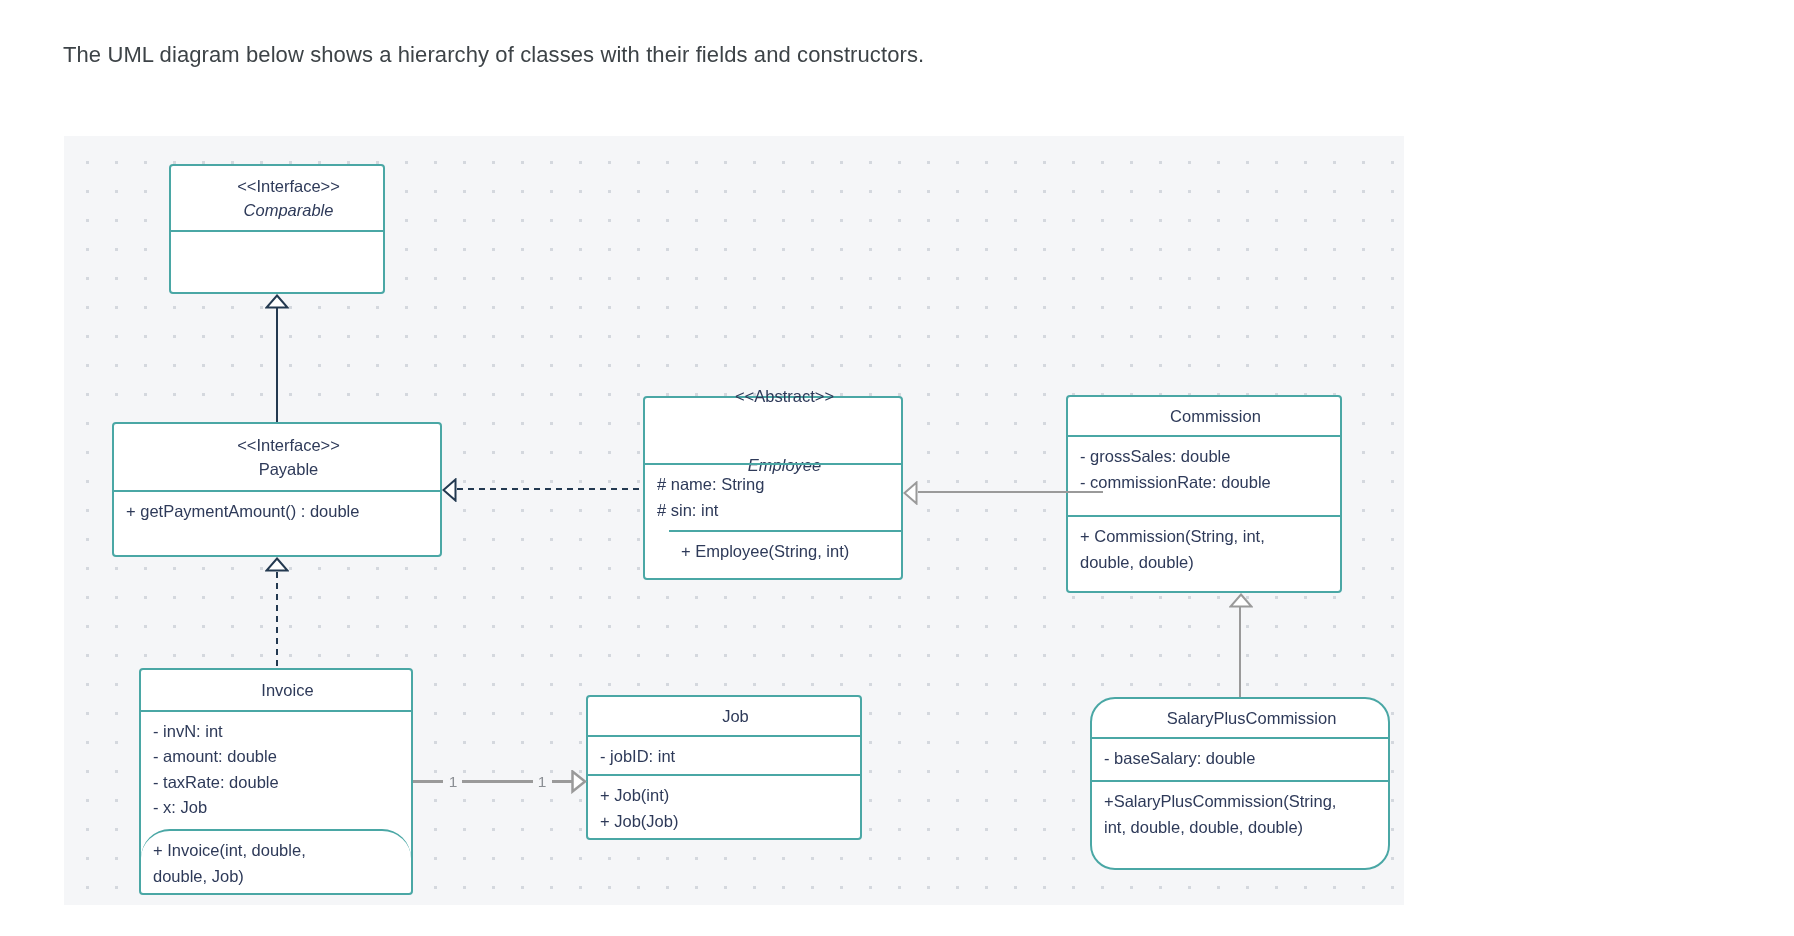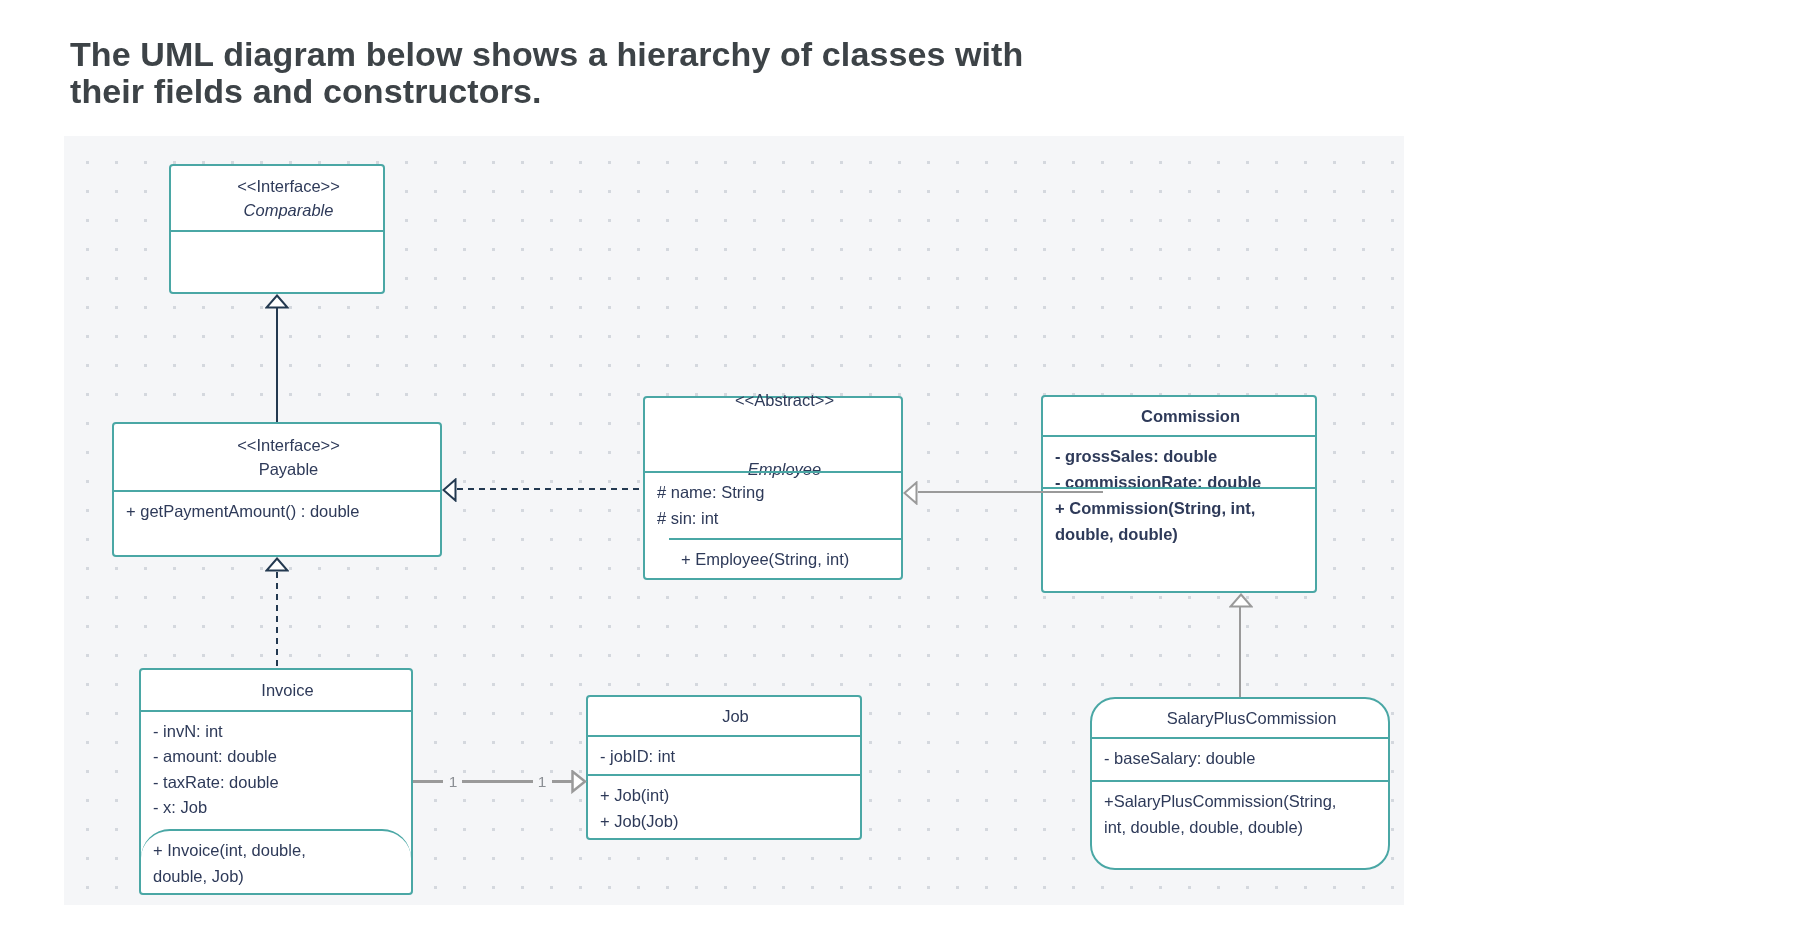--- a/index.html
+++ b/index.html
@@ -2,22 +2,22 @@
 <html><head>
 <meta charset="utf-8">
 <style>
   html,body{margin:0;padding:0;background:#ffffff;}
   body{
     font-family:"Liberation Sans","DejaVu Sans",sans-serif;
     color:#2e3a59;
     width:1794px;height:936px;position:relative;overflow:hidden;
   }
   .page-title{
-    position:absolute;left:70px;top:36px;max-width:1030px;
-    font-size:34px;line-height:37px;color:#3d4347;font-weight:700;
+    position:absolute;left:63px;top:36px;max-width:1030px;
+    font-size:22px;line-height:37px;color:#3d4347;font-weight:400;
     letter-spacing:.1px;
   }
   .canvas{
     position:absolute;left:64px;top:136px;width:1340px;height:769px;
     background-color:#f5f6f8;
     background-image:radial-gradient(#d4d8de 1.7px, transparent 1.8px);
     background-size:29px 29px;background-position:9px 12px;
   }
   .uml-box{
     position:absolute;display:flex;flex-direction:column;
@@ -66,38 +66,38 @@
     <div class="sec hdr" style="height:66px;">
       <span>&lt;&lt;Interface&gt;&gt;</span>
       <span>Payable</span>
     </div>
     <div class="sec body-lines" style="flex:1;">
       <div>+ getPaymentAmount() : double</div>
     </div>
   </div>
 
   <div class="uml-box" style="left:579px;top:260px;width:260px;height:184px;">
-    <div class="sec hdr" style="height:73px;gap:45px;">
+    <div class="sec hdr" style="height:65px;gap:45px;">
       <span>&lt;&lt;Abstract&gt;&gt;</span>
       <span class="italic">Employee</span>
     </div>
     <div class="sec body-lines" style="height:67px;">
       <div># name: String</div>
       <div># sin: int</div>
     </div>
     <div class="sec body-lines" style="flex:1;margin-left:24px;">
       <div>+ Employee(String, int)</div>
     </div>
   </div>
 
-  <div class="uml-box" style="left:977px;top:259px;width:276px;height:198px;font-weight:bold;">
+  <div class="uml-box" style="left:1002px;top:259px;width:276px;height:198px;">
     <div class="sec hdr" style="height:38px;">
       <span>Commission</span>
     </div>
-    <div class="sec body-lines" style="height:52px;">
+    <div class="sec body-lines" style="height:80px;">
       <div>- grossSales: double</div>
       <div>- commissionRate: double</div>
     </div>
     <div class="sec body-lines" style="flex:1;">
       <div class="w-commission">+ Commission(String, int, double, double)</div>
     </div>
   </div>
 
   <div class="uml-box" style="left:75px;top:532px;width:274px;height:227px;">
     <div class="sec hdr" style="height:40px;">

